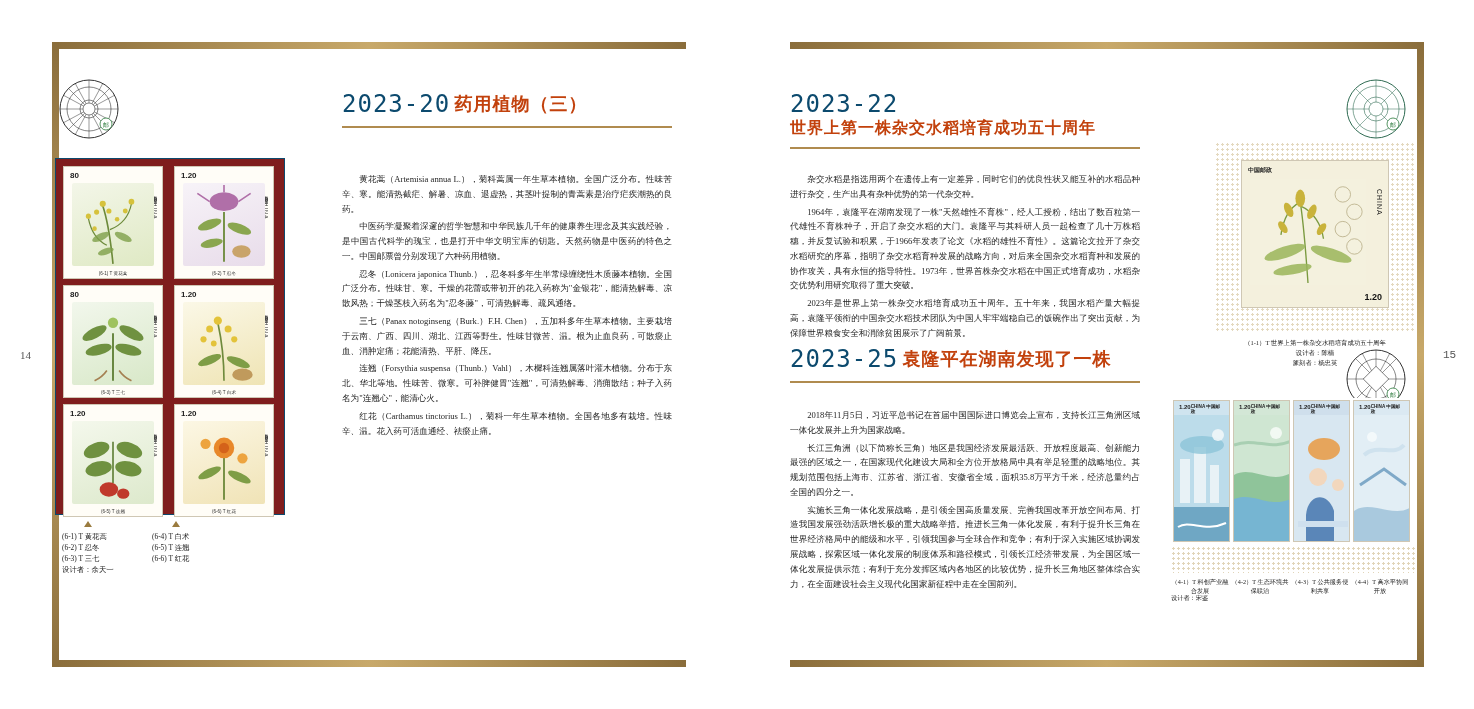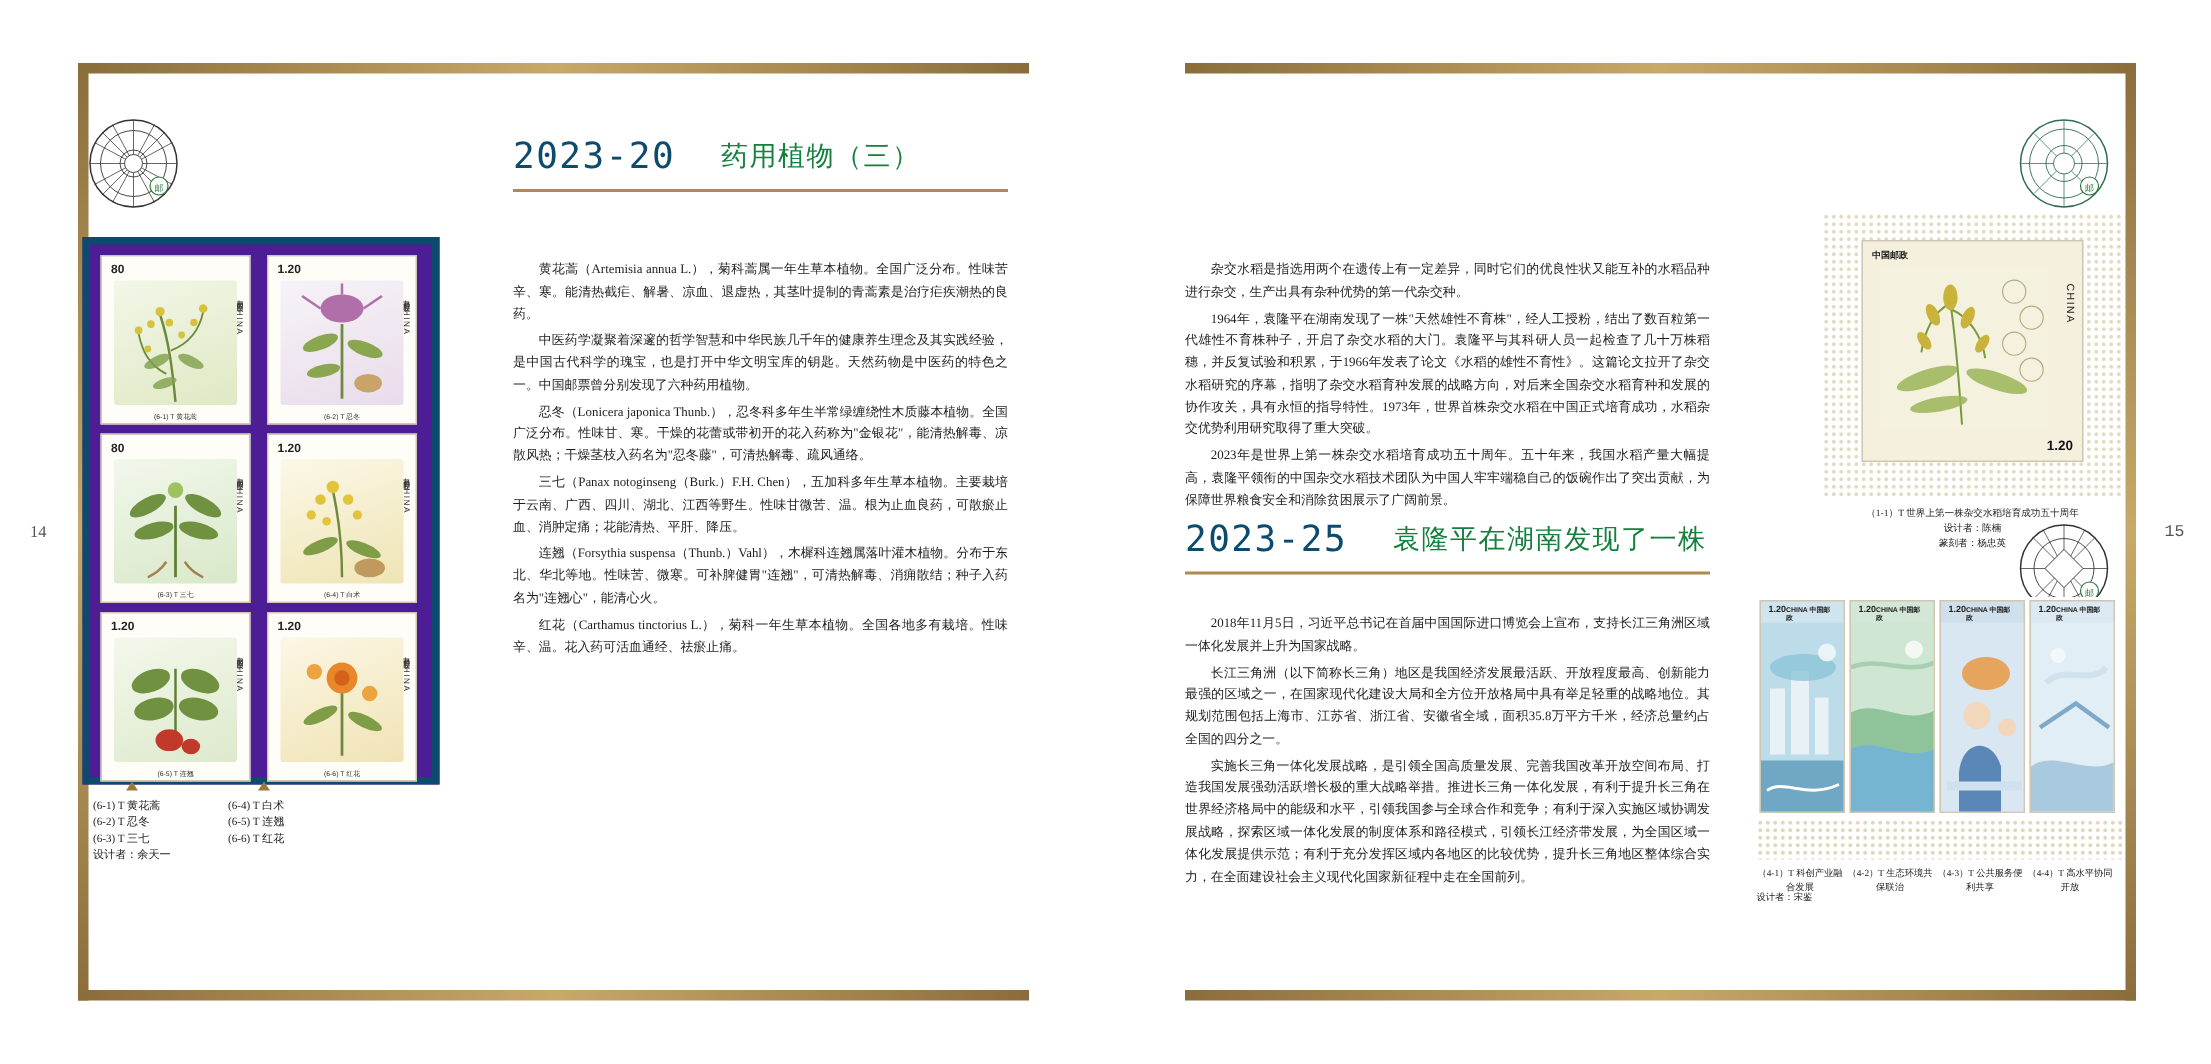--- a/index.html
+++ b/index.html
@@ -73,25 +73,25 @@
     font-family: "DejaVu Sans Mono", monospace;
     font-size: 24px;
     letter-spacing: 1px;
     color: #0c4a6e;
     font-weight: normal;
     display: inline-block;
     vertical-align: middle;
   }
   .issue-title {
     font-size: 18px;
-    color: #15803d;
+    color: #c2410c;
     display: inline-block;
     vertical-align: middle;
-    margin-left: 26px;
-    font-weight: normal;
+    margin-left: 0;
+    font-weight: bold;
     letter-spacing: 1px;
   }
   .issue-rule {
     margin-top: 8px;
     height: 2px;
     background: #b08b4f;
   }
 
   .body-text {
     position: absolute;
@@ -102,22 +102,22 @@
     font-family: "Liberation Serif", serif;
   }
   .body-text p {
     margin: 0 0 3px 0;
     text-indent: 2em;
   }
 
   
   .stamp-panel {
     position: absolute;
-    border: 5px solid #0c4a6e;
-    background: #4c1d95;
+    border: 1px solid #0c4a6e;
+    background: #7f1d1d;
   }
   .stamp {
     position: absolute;
     box-sizing: border-box;
     background: #fffdf7;
     border: 1px solid #cfc7b4;
     overflow: hidden;
   }
   .stamp .denom {
     position: absolute;
@@ -412,20 +412,25 @@
   </div>
 
   <div class="page page-right">
 
     <div class="bar bar-top-right" style="left:53px;"></div>
     <div class="bar bar-bot-right" style="left:53px;"></div>
     <div class="edge edge-right" style="left:680px;"></div>
 
     <div class="folio folio-right" style="left:706px;">15</div>
 
+    <div class="issue" style="left:53px; top:90px; width:350px;">
+      <span class="issue-code">2023-22</span>
+      <span class="issue-title" style="font-size:16px;">世界上第一株杂交水稻培育成功五十周年</span>
+      <div class="issue-rule"></div>
+    </div>
 
     <div class="body-text" style="left:53px; top:172px; width:350px;">
       <p>杂交水稻是指选用两个在遗传上有一定差异，同时它们的优良性状又能互补的水稻品种进行杂交，生产出具有杂种优势的第一代杂交种。</p>
       <p>1964年，袁隆平在湖南发现了一株"天然雄性不育株"，经人工授粉，结出了数百粒第一代雄性不育株种子，开启了杂交水稻的大门。袁隆平与其科研人员一起检查了几十万株稻穗，并反复试验和积累，于1966年发表了论文《水稻的雄性不育性》。这篇论文拉开了杂交水稻研究的序幕，指明了杂交水稻育种发展的战略方向，对后来全国杂交水稻育种和发展的协作攻关，具有永恒的指导特性。1973年，世界首株杂交水稻在中国正式培育成功，水稻杂交优势利用研究取得了重大突破。</p>
       <p>2023年是世界上第一株杂交水稻培育成功五十周年。五十年来，我国水稻产量大幅提高，袁隆平领衔的中国杂交水稻技术团队为中国人牢牢端稳自己的饭碗作出了突出贡献，为保障世界粮食安全和消除贫困展示了广阔前景。</p>
     </div>
 
     <div class="seal" style="left:608px; top:78px;">
       <svg width="62" height="62" viewBox="0 0 62 62">
         <circle cx="31" cy="31" r="29" fill="none" stroke="#2f6b52" stroke-width="1"></circle>

